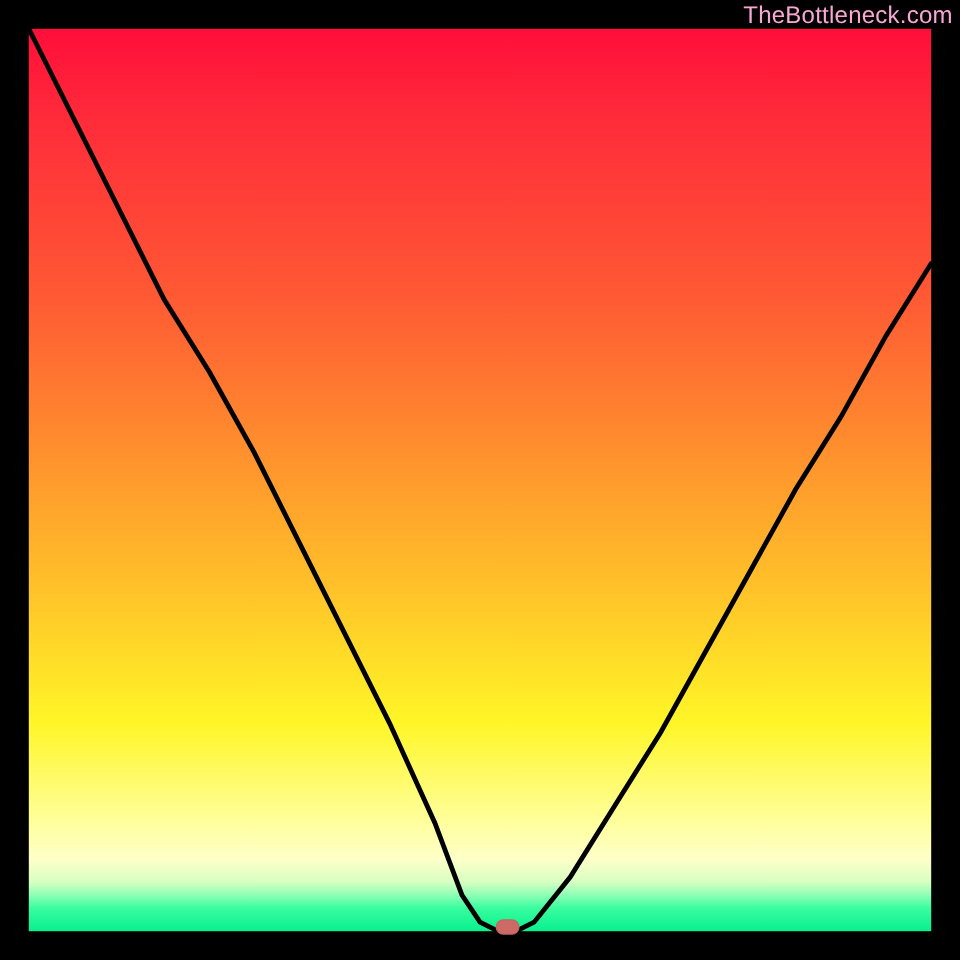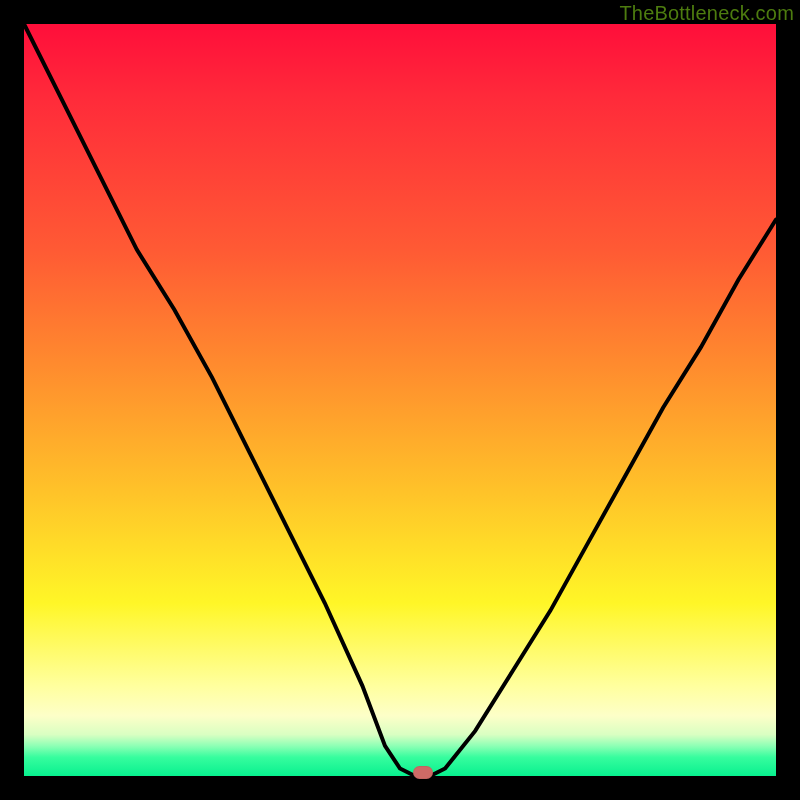--- a/index.html
+++ b/index.html
@@ -37,21 +37,21 @@
       #d9ffc2 94.5%,
       #8dffb5 96.0%,
       #37fd9e 97.5%,
       #08f08f 100%
     );
   }
   .watermark {
     position: absolute;
     top: 2px;
     right: 6px;
-    color: #4d7c0f;
+    color: #f9a8d4;
     font-size: 20px;
     letter-spacing: 0.2px;
     font-weight: 400;
     user-select: none;
   }
   svg.curve {
     position: absolute;
     left: 0;
     top: 0;
     width: 752px;

